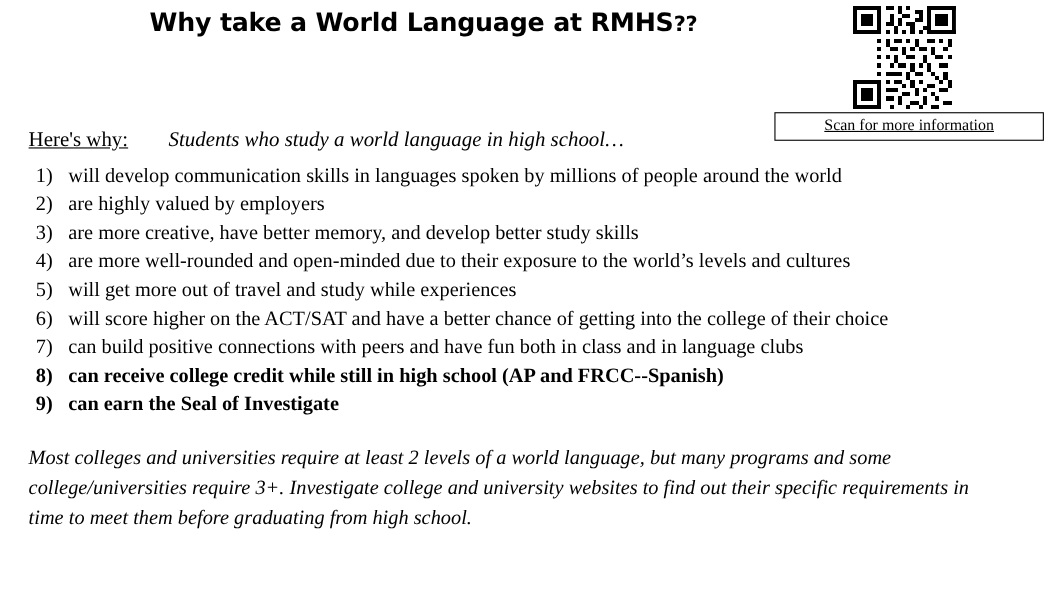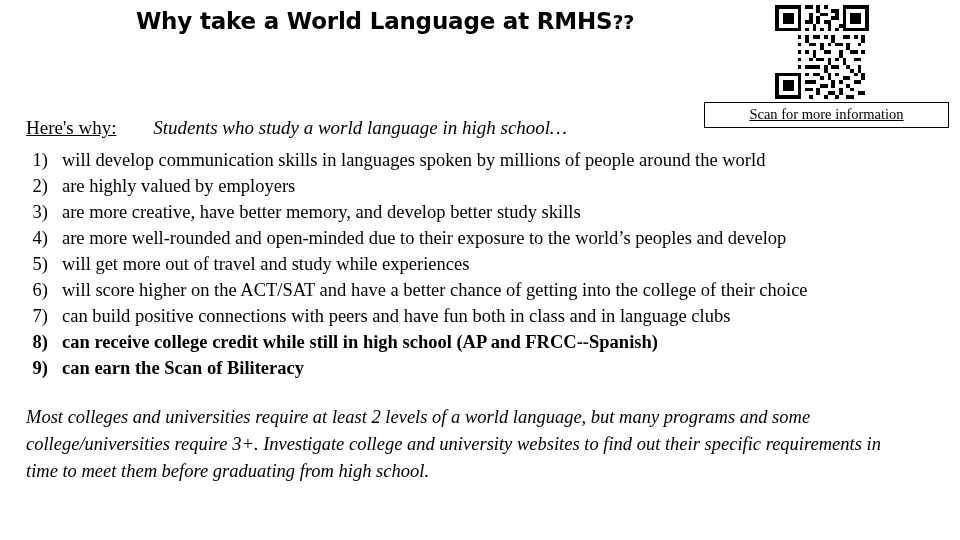--- a/index.html
+++ b/index.html
@@ -254,37 +254,37 @@
   <div class="list-item">
     <span class="num">2)</span>
     <span class="txt">are highly valued by employers</span>
   </div>
   <div class="list-item">
     <span class="num">3)</span>
     <span class="txt">are more creative, have better memory, and develop better study skills</span>
   </div>
   <div class="list-item">
     <span class="num">4)</span>
-    <span class="txt">are more well-rounded and open-minded due to their exposure to the world’s peoples and develop</span>
+    <span class="txt">are more well-rounded and open-minded due to their exposure to the world’s levels and cultures</span>
   </div>
   <div class="list-item">
     <span class="num">5)</span>
     <span class="txt">will get more out of travel and study while experiences</span>
   </div>
   <div class="list-item">
     <span class="num">6)</span>
     <span class="txt">will score higher on the ACT/SAT and have a better chance of getting into the college of their choice</span>
   </div>
   <div class="list-item">
     <span class="num">7)</span>
     <span class="txt">can build positive connections with peers and have fun both in class and in language clubs</span>
   </div>
   <div class="list-item bold">
     <span class="num">8)</span>
     <span class="txt">can receive college credit while still in high school (AP and FRCC--Spanish)</span>
   </div>
   <div class="list-item bold">
     <span class="num">9)</span>
-    <span class="txt">can earn the Scan of Biliteracy</span>
+    <span class="txt">can earn the Seal of Investigate</span>
   </div>
 </div>
 
 <div class="para">Most colleges and universities require at least 2 levels of a world language, but many programs and some college/universities require 3+.  Investigate college and university websites to find out their specific requirements in time to meet them before graduating from high school.</div>
 
 </body></html>

